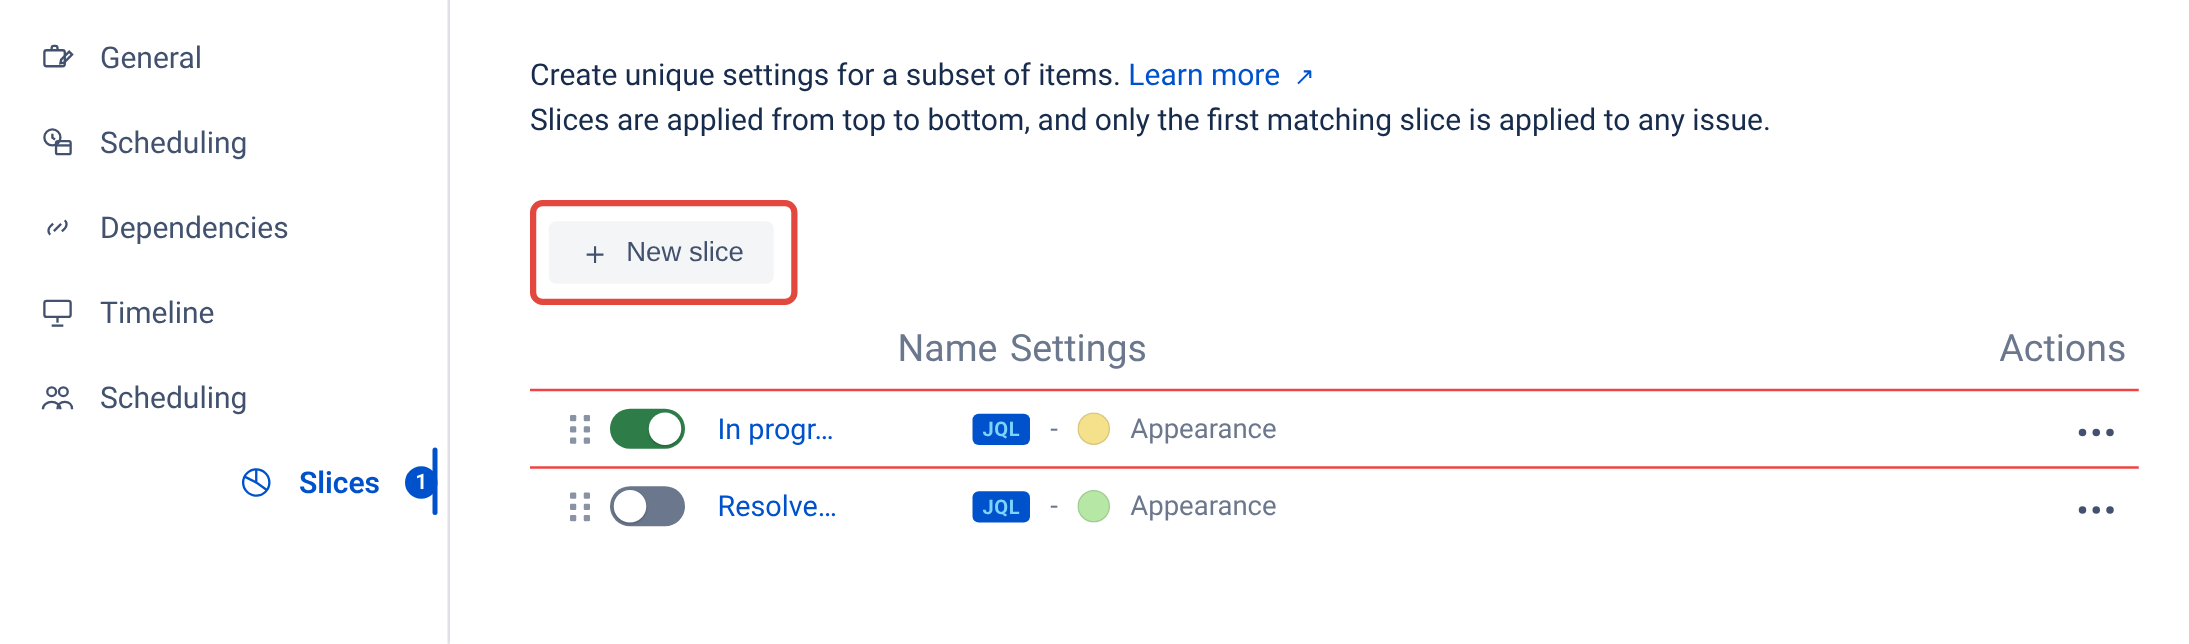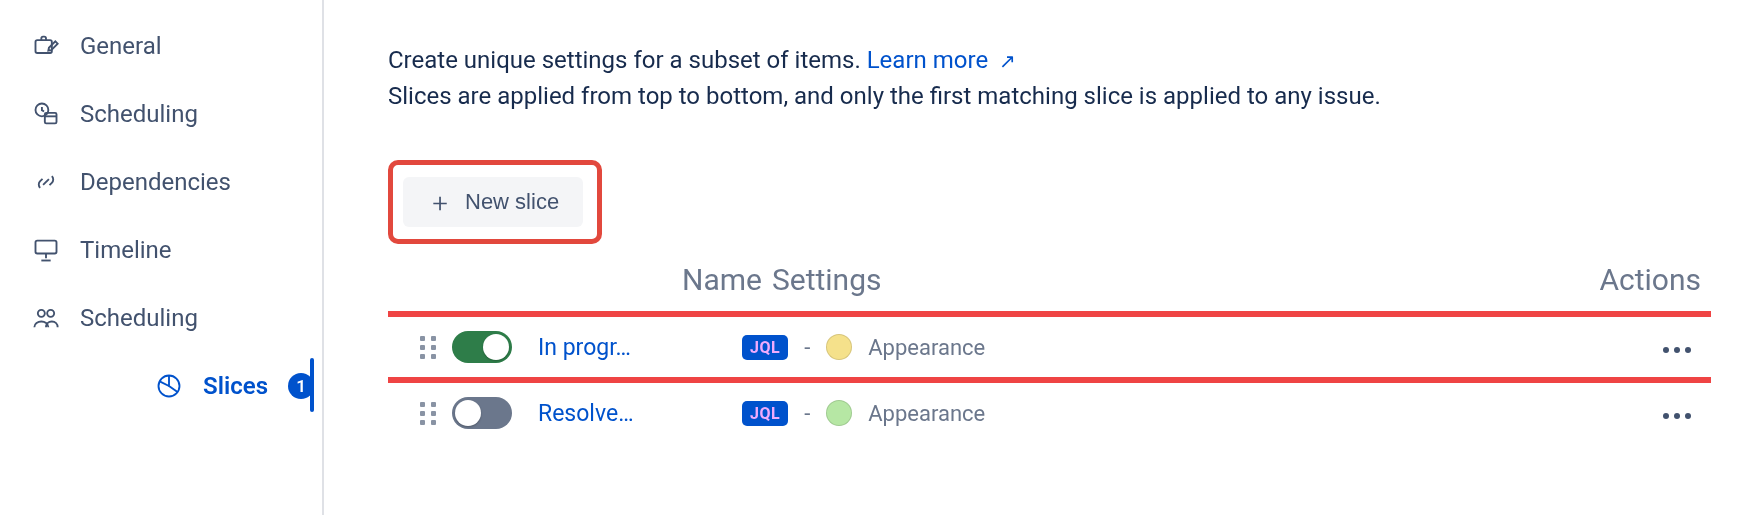--- a/index.html
+++ b/index.html
@@ -11,21 +11,21 @@
     background: #fff;
     width: 1751px;
     height: 515px;
     overflow: hidden;
   }
   .layout {
     display: flex;
     height: 100%;
   }
   .sidebar {
-    width: 324px;
+    width: 360px;
     padding: 20px 10px 20px 30px;
     position: relative;
   }
   .sidebar-sep {
     position: absolute;
     right: 0;
     top: 0;
     bottom: 0;
     width: 2px;
     background: #DFE1E6;
@@ -110,21 +110,21 @@
   }
   .col-handle { width: 64px; flex: 0 0 64px; }
   .col-toggle { width: 80px; flex: 0 0 80px; }
   .col-name { flex: 0 0 200px; padding-left: 6px; }
   .col-settings { flex: 1; padding-left: 10px; }
   .col-actions { flex: 0 0 170px; text-align: right; padding-right: 10px; color:#6B778C; }
   .thead .col-name { padding-left: 150px; } 
   .row {
     display: flex;
     align-items: center;
-    border-top: 6px solid #ef4444;
+    border-top: 2px solid #ef4444;
     padding: 14px 0;
   }
   .drag-handle {
     width: 24px; height: 28px;
     display: grid;
     grid-template-columns: repeat(2, 5px);
     grid-template-rows: repeat(3, 5px);
     gap: 4px 6px;
     justify-content: center;
     align-content: center;
@@ -155,21 +155,21 @@
   }
   .settings-cell {
     display: flex;
     align-items: center;
     gap: 16px;
     color: #6B778C;
     font-size: 22px;
   }
   .jql-tag {
     background: #0052CC;
-    color: #f0abfc;
+    color: #7dd3fc;
     font-weight: 700;
     font-size: 16px;
     letter-spacing: .5px;
     padding: 3px 8px;
     border-radius: 5px;
   }
   .dash { color:#6B778C; }
   .color-dot {
     width: 26px; height: 26px; border-radius: 50%;
     border: 1px solid rgba(0,0,0,.12);

